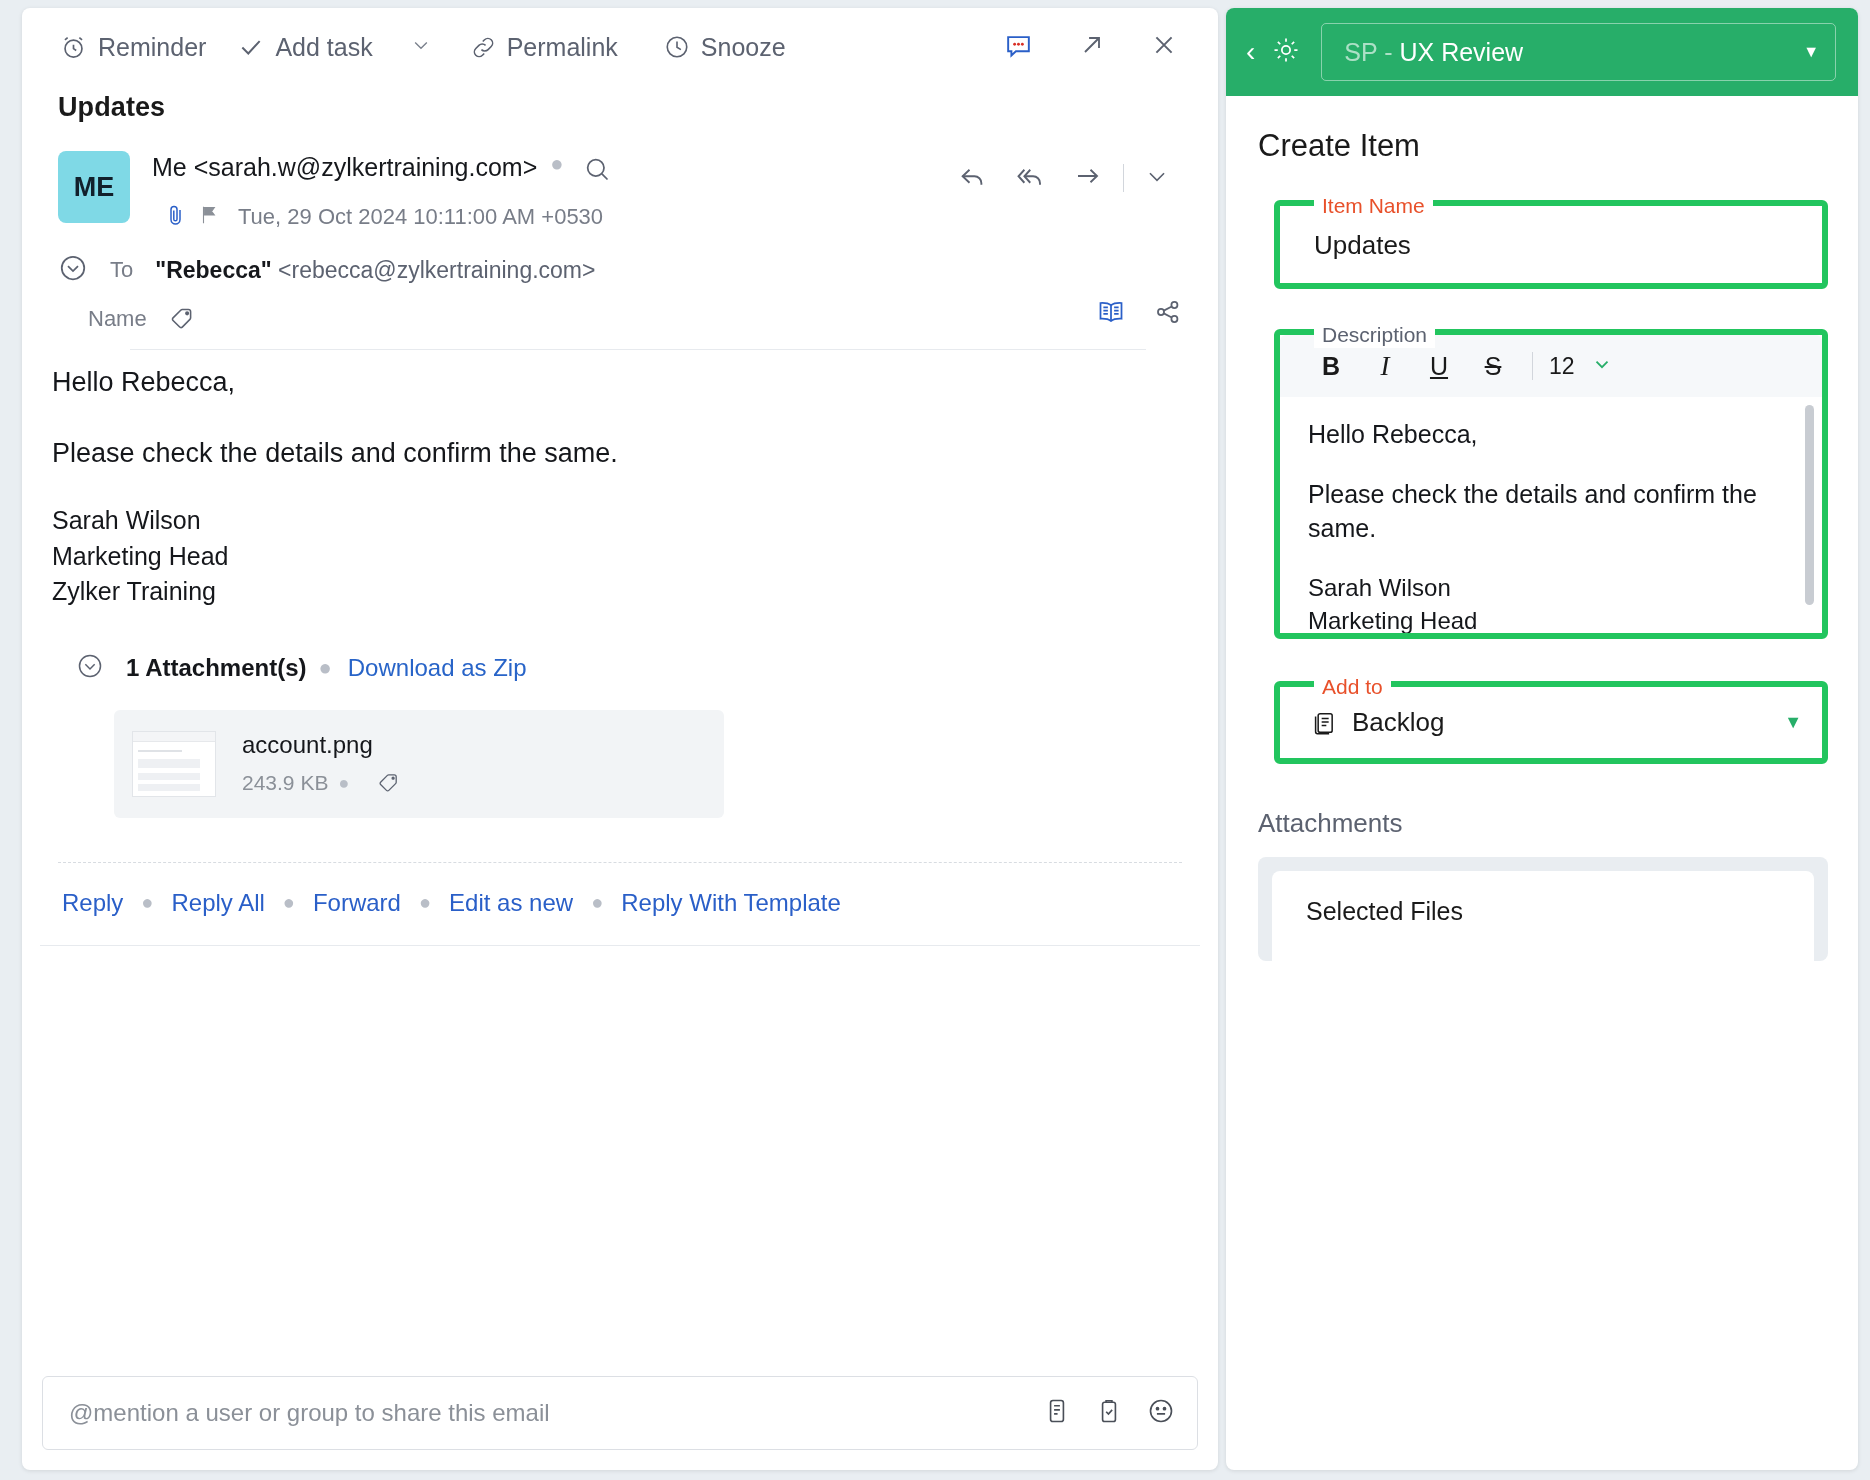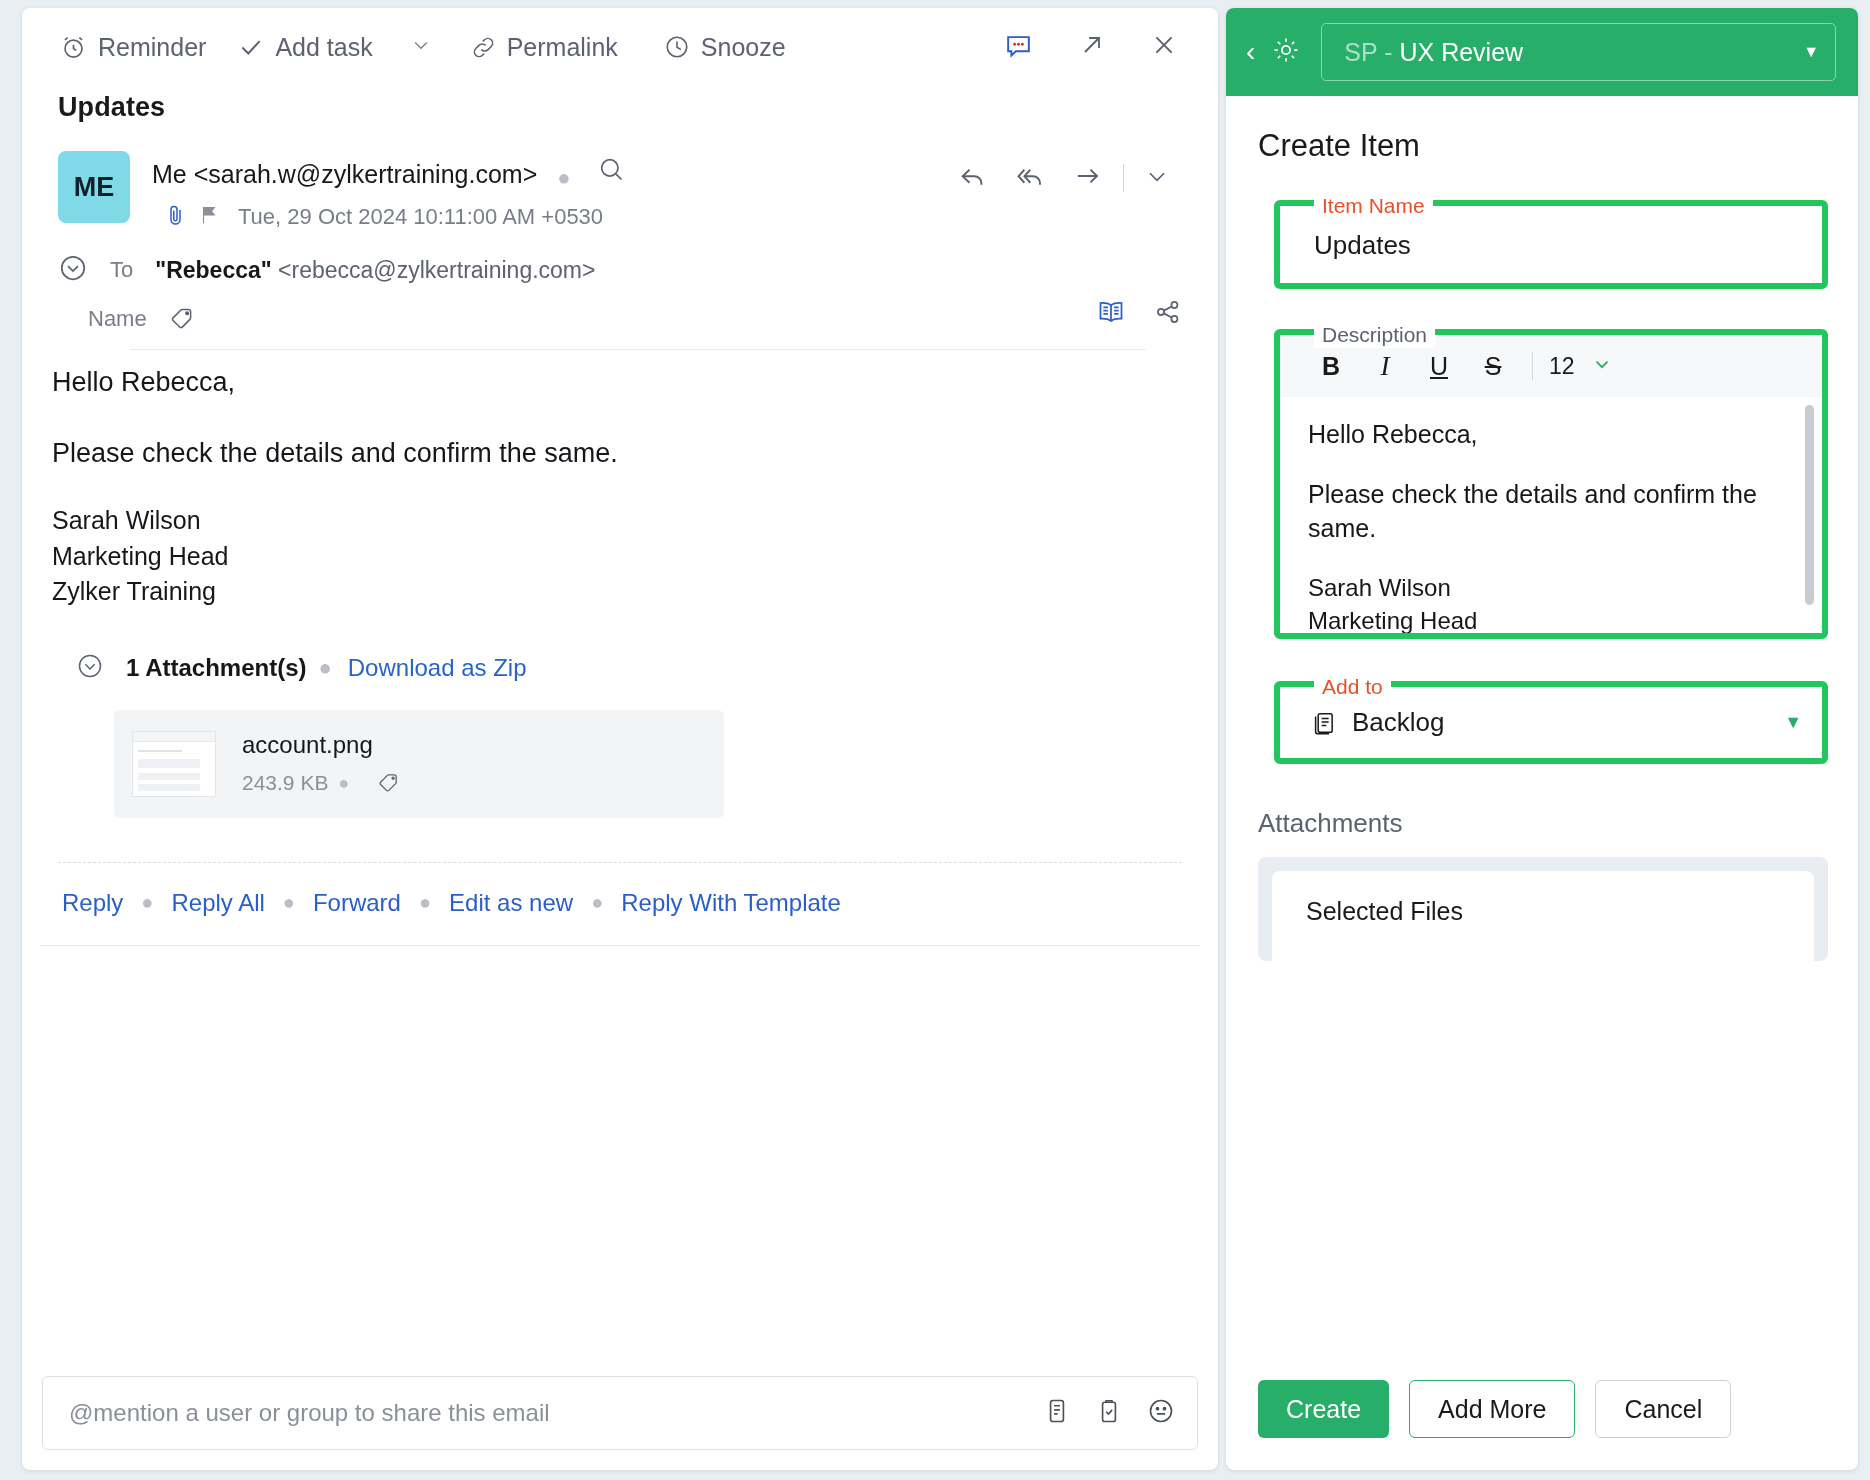--- a/index.html
+++ b/index.html
@@ -54,21 +54,21 @@
   .sender-block { padding: 28px 30px 0 36px; position: relative; }
   .sender-row { display: flex; align-items: flex-start; }
   .avatar {
     width: 72px; height: 72px; border-radius: 8px;
     background: #7fd9e6; color: #11202b;
     font-size: 27px; font-weight: bold;
     display: flex; align-items: center; justify-content: center;
     flex: 0 0 72px;
   }
   .sender-main { margin-left: 22px; flex: 1 1 auto; padding-top: 2px;}
-  .sender-name-line { display: flex; align-items: flex-end; gap: 8px; }
+  .sender-name-line { display: flex; align-items: flex-start; gap: 1px; }
   .sender-name { font-size: 25px; color: #16181c; font-weight: 500;}
   .dot-sep { color: #b9bec7; font-size: 22px; padding: 0 12px; line-height: 1; }
   .search-ic { cursor: pointer; display:flex; align-items:center; padding: 2px 6px;}
   .sender-meta { display: flex; align-items: center; gap: 10px; margin-top: 14px; padding-left: 12px;}
   .sender-date { color: #787d88; font-size: 22px; margin-left: 8px;}
   .reply-icons {
     position: absolute; right: 36px; top: 32px;
     display: flex; align-items: center; gap: 4px;
   }
   .reply-icons .ri { padding: 6px 12px; cursor: pointer; display:flex; align-items:center;}
@@ -626,19 +626,14 @@
       </div>
 
       <div class="attach-title">Attachments</div>
       <div class="attach-drop">
         <div class="attach-inner">
           <div class="attach-inner-t">Selected Files</div>
         </div>
       </div>
     </div>
 
-    <div class="sp-footer">
-      <div class="btn btn-create">Create</div>
-      <div class="btn btn-add">Add More</div>
-      <div class="btn btn-cancel">Cancel</div>
-    </div>
   </div>
 </div>
 
 </body></html>

